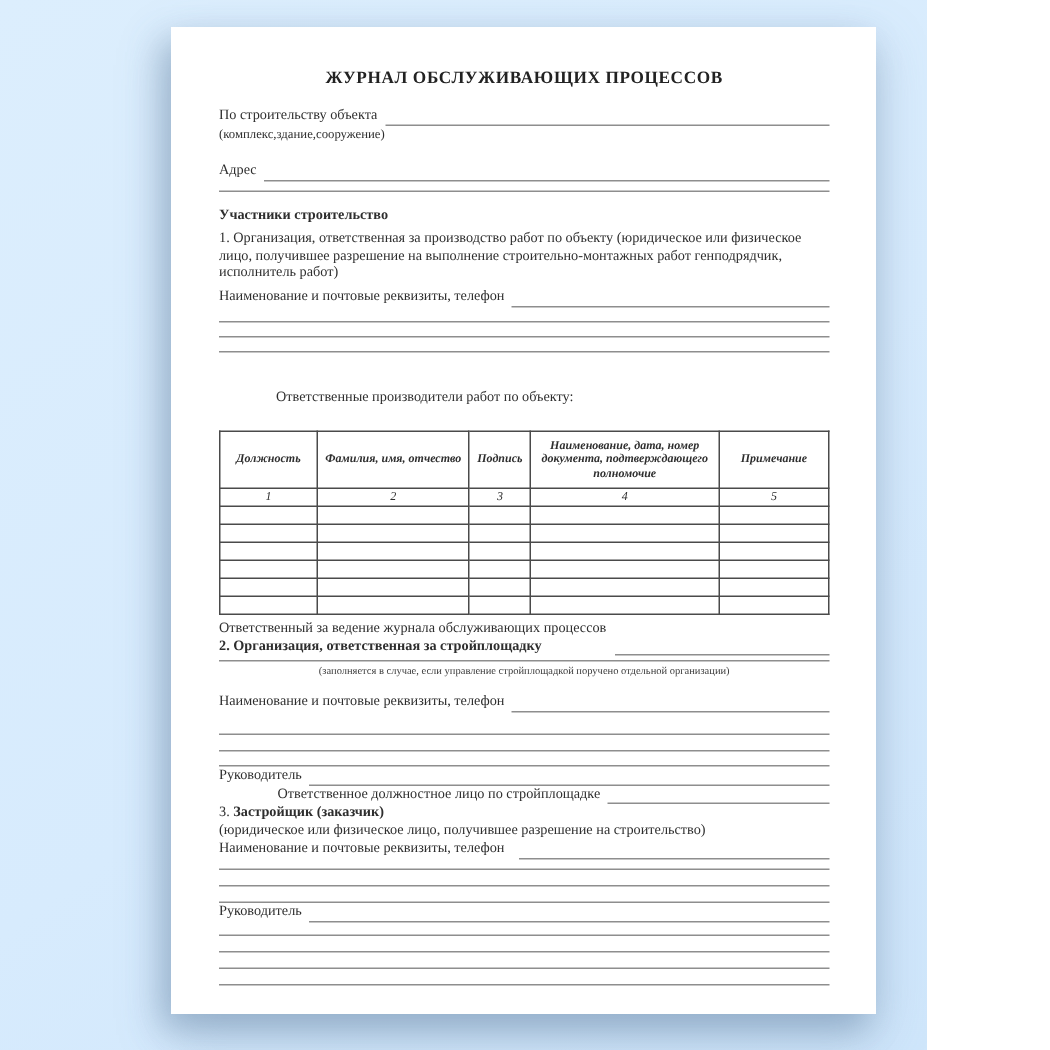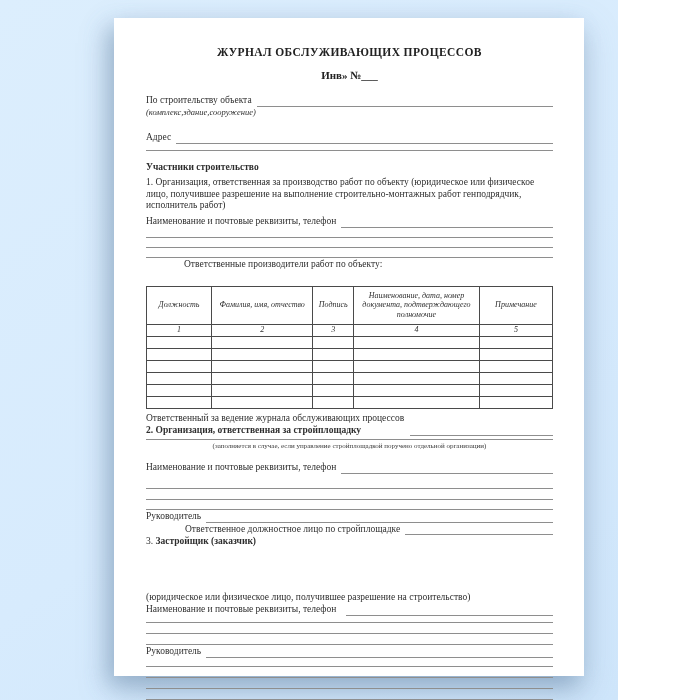--- a/index.html
+++ b/index.html
@@ -18,49 +18,48 @@
     color:#2e2e2e; font-size:9.5px; line-height:11.5px;
   }
 
   .title { margin-top:27px; text-align:center; font-weight:bold; font-size:11.5px; line-height:14px; letter-spacing:.4px; color:#222; }
   .inv   { margin-top:10px; text-align:center; font-weight:bold; font-size:11px; line-height:13px; color:#222; }
 
   .frow { display:flex; align-items:flex-end; line-height:13px; }
   .frow .lbl { white-space:nowrap; }
   .fill { flex:1 1 auto; border-bottom:1px solid #8e8e8e; height:11px; margin-left:5px; min-width:20px; }
 
-  .hint-it { font-style:italic; font-size:8.5px; line-height:10px; height:10px; }
+  .hint-it { font-size:8.5px; line-height:10px; height:10px; }
 
   .bl { border-bottom:1px solid #8e8e8e; }
 
   .bold { font-weight:bold; }
   .heading { font-size:9.5px; line-height:12px; }
 
   .para { text-align:left; line-height:11.5px; }
 
   table.resp { width:100%; border-collapse:collapse; table-layout:fixed; }
   table.resp, table.resp th, table.resp td { border:1px solid #4a4a4a; }
   table.resp { border-width:1.5px; }
   table.resp th {
-    font-weight:normal; font-style:italic; font-size:8px; line-height:9.5px;
+    font-weight:bold; font-style:italic; font-size:8px; line-height:9.5px;
     text-align:center; vertical-align:middle; height:38px; padding:1px 3px;
   }
   table.resp td { height:12px; font-size:8px; line-height:10px; text-align:center; font-style:italic; padding:0 2px; }
   .c1{width:16%;} .c2{width:25%;} .c3{width:10%;} .c4{width:31%;} .c5{width:18%;}
 
   .note { font-size:7px; line-height:9px; text-align:center; color:#3a3a3a; }
 </style>
 </head>
 <body>
 
 <div class="canvas">
   <div class="paper">
 
     <div class="title">ЖУРНАЛ ОБСЛУЖИВАЮЩИХ ПРОЦЕССОВ</div>
-    <div class="inv">Инв» №___</div>
 
     <div class="frow" style="margin-top:12px;">
       <span class="lbl">По строительству объекта</span>
       <span class="fill"></span>
     </div>
     <div class="hint-it">(комплекс,здание,сооружение)</div>
 
     <div class="frow" style="margin-top:14px;">
       <span class="lbl">Адрес</span>
       <span class="fill"></span>
@@ -71,21 +70,21 @@
     <div class="para" style="margin-top:4px;">1. Организация, ответственная за производство работ по объекту (юридическое или физическое лицо, получившее разрешение на выполнение строительно-монтажных работ генподрядчик, исполнитель работ)</div>
 
     <div class="frow" style="margin-top:3px;">
       <span class="lbl">Наименование и почтовые реквизиты, телефон</span>
       <span class="fill"></span>
     </div>
     <div class="bl" style="height:10px;"></div>
     <div class="bl" style="height:10px;"></div>
     <div class="bl" style="height:10px;"></div>
 
-    <div style="margin-top:0; line-height:12px;padding-left:38px;">Ответственные производители работ по объекту:</div>
+    <div style="margin-top:24px; line-height:12px;padding-left:38px;">Ответственные производители работ по объекту:</div>
 
     <table class="resp" style="margin-top:16px;">
       <thead>
         <tr>
           <th class="c1">Должность</th>
           <th class="c2">Фамилия, имя, отчество</th>
           <th class="c3">Подпись</th>
           <th class="c4">Наименование, дата, номер документа, подтверждающего полномочие</th>
           <th class="c5">Примечание</th>
         </tr>
@@ -166,21 +165,21 @@
     </div>
     <div class="frow" style="line-height:12px;margin-left:39px;">
       <span class="lbl">Ответственное должностное лицо по стройплощадке</span>
       <span class="fill"></span>
     </div>
 
     <div style="line-height:12px;">
       <span>3.</span>
       <span class="bold">Застройщик (заказчик)</span>
     </div>
-    <div style="line-height:12px;margin-top:44px;">(юридическое или физическое лицо, получившее разрешение на строительство)</div>
+    <div style="line-height:12px;">(юридическое или физическое лицо, получившее разрешение на строительство)</div>
 
     <div class="frow">
       <span class="lbl">Наименование и почтовые реквизиты, телефон</span>
       <span class="fill" style="margin-left:10px;"></span>
     </div>
     <div class="bl" style="height:7px;"></div>
     <div class="bl" style="height:11px;"></div>
     <div class="bl" style="height:11px;"></div>
 
     <div class="frow">

